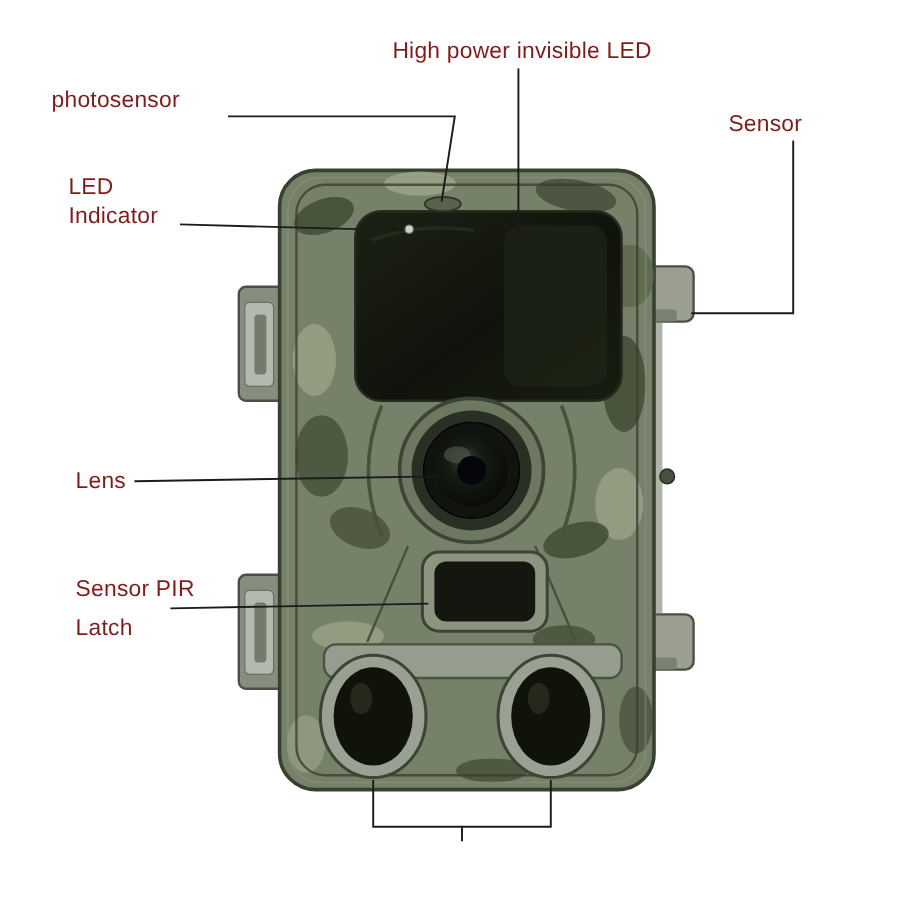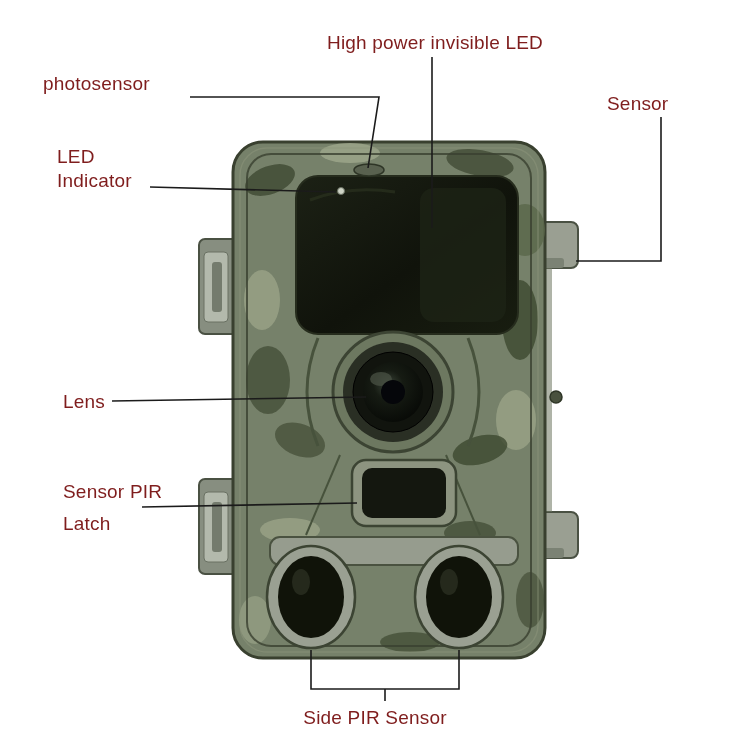--- a/index.html
+++ b/index.html
@@ -148,14 +148,13 @@
   <div class="lbl" style="left:57px;top:146px;">LED</div>
   <div class="lbl" style="left:57px;top:170px;">Indicator</div>
 
   <div class="lbl" style="left:607px;top:93px;">Sensor</div>
 
   <div class="lbl" style="left:63px;top:391px;">Lens</div>
 
   <div class="lbl" style="left:63px;top:481px;">Sensor PIR</div>
   <div class="lbl" style="left:63px;top:513px;">Latch</div>
 
-  <div class="lbl center" style="left:275px;top:707px;width:200px;">Side PIR Sensor</div>
 </div>
 
 </body></html>

